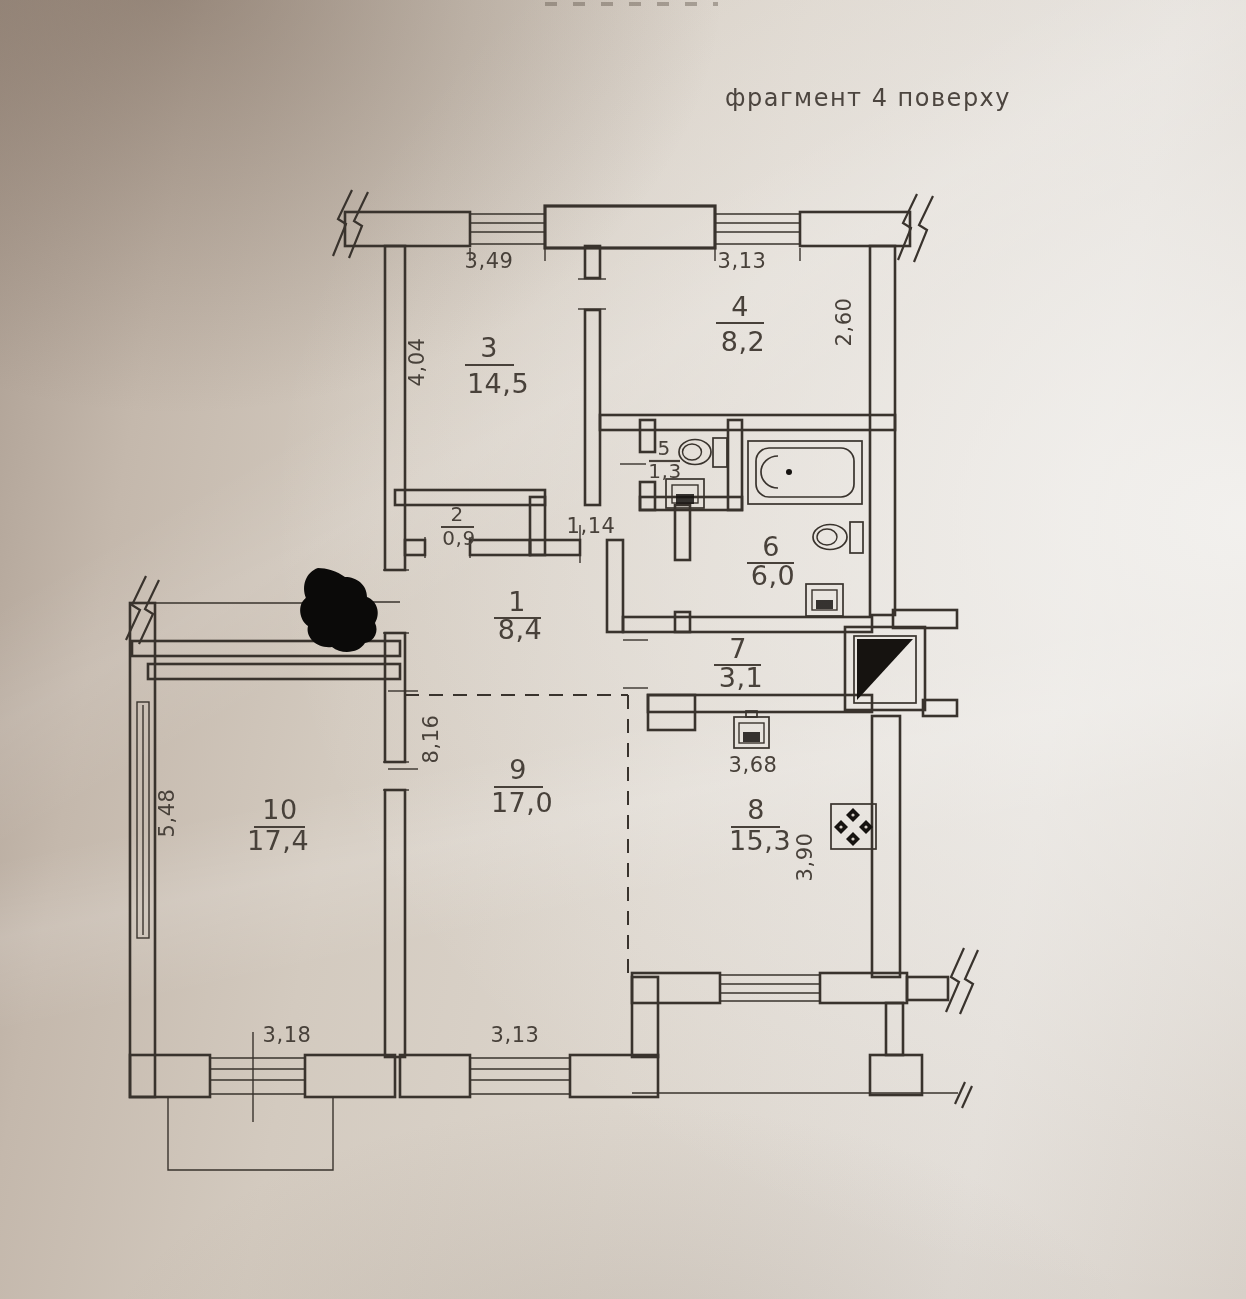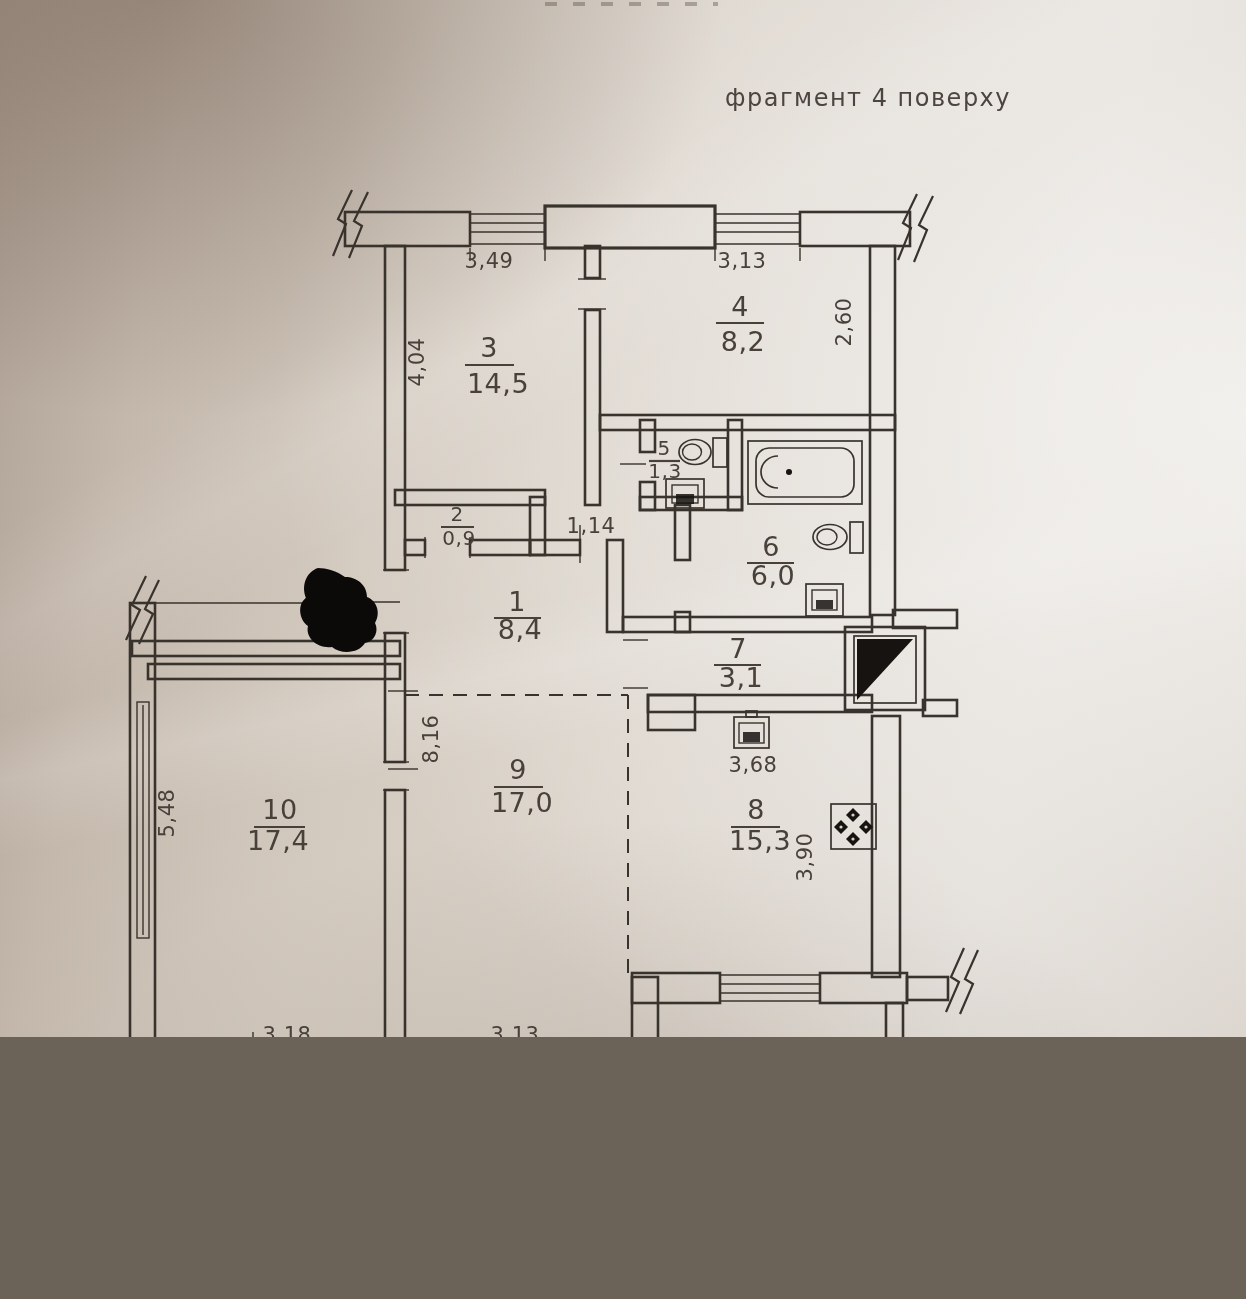--- a/index.html
+++ b/index.html
@@ -1,17 +1,17 @@
 <!DOCTYPE html>
 <html><head>
 <meta charset="utf-8">
 <style>
   html,body{margin:0;padding:0;background:#6b6258;}
   .page{
-    position:relative;width:1246px;height:1037px;overflow:hidden;
+    position:relative;width:1246px;height:1299px;overflow:hidden;
     background:
       radial-gradient(1000px 800px at 14% -2%, rgba(88,68,54,.42), rgba(88,68,54,0) 55%),
       radial-gradient(1500px 1200px at 100% 40%, rgba(246,245,243,.85), rgba(246,245,243,0) 65%),
       radial-gradient(900px 500px at 50% 108%, rgba(120,103,88,.20), rgba(120,103,88,0) 60%),
       linear-gradient(168deg, rgba(255,255,255,0) 55%, rgba(255,255,255,.14) 60%, rgba(255,255,255,0) 66%),
       linear-gradient(150deg, rgba(255,255,255,0) 30%, rgba(255,255,255,.10) 36%, rgba(255,255,255,0) 42%),
       linear-gradient(100deg, #ab9d91 0%, #c4b8ac 14%, #d3cabf 32%, #dcd5cc 55%, #e1dcd6 80%, #d7d0c8 100%);
   }
   svg{position:absolute;inset:0;}
   .plan{filter:blur(.3px);}

